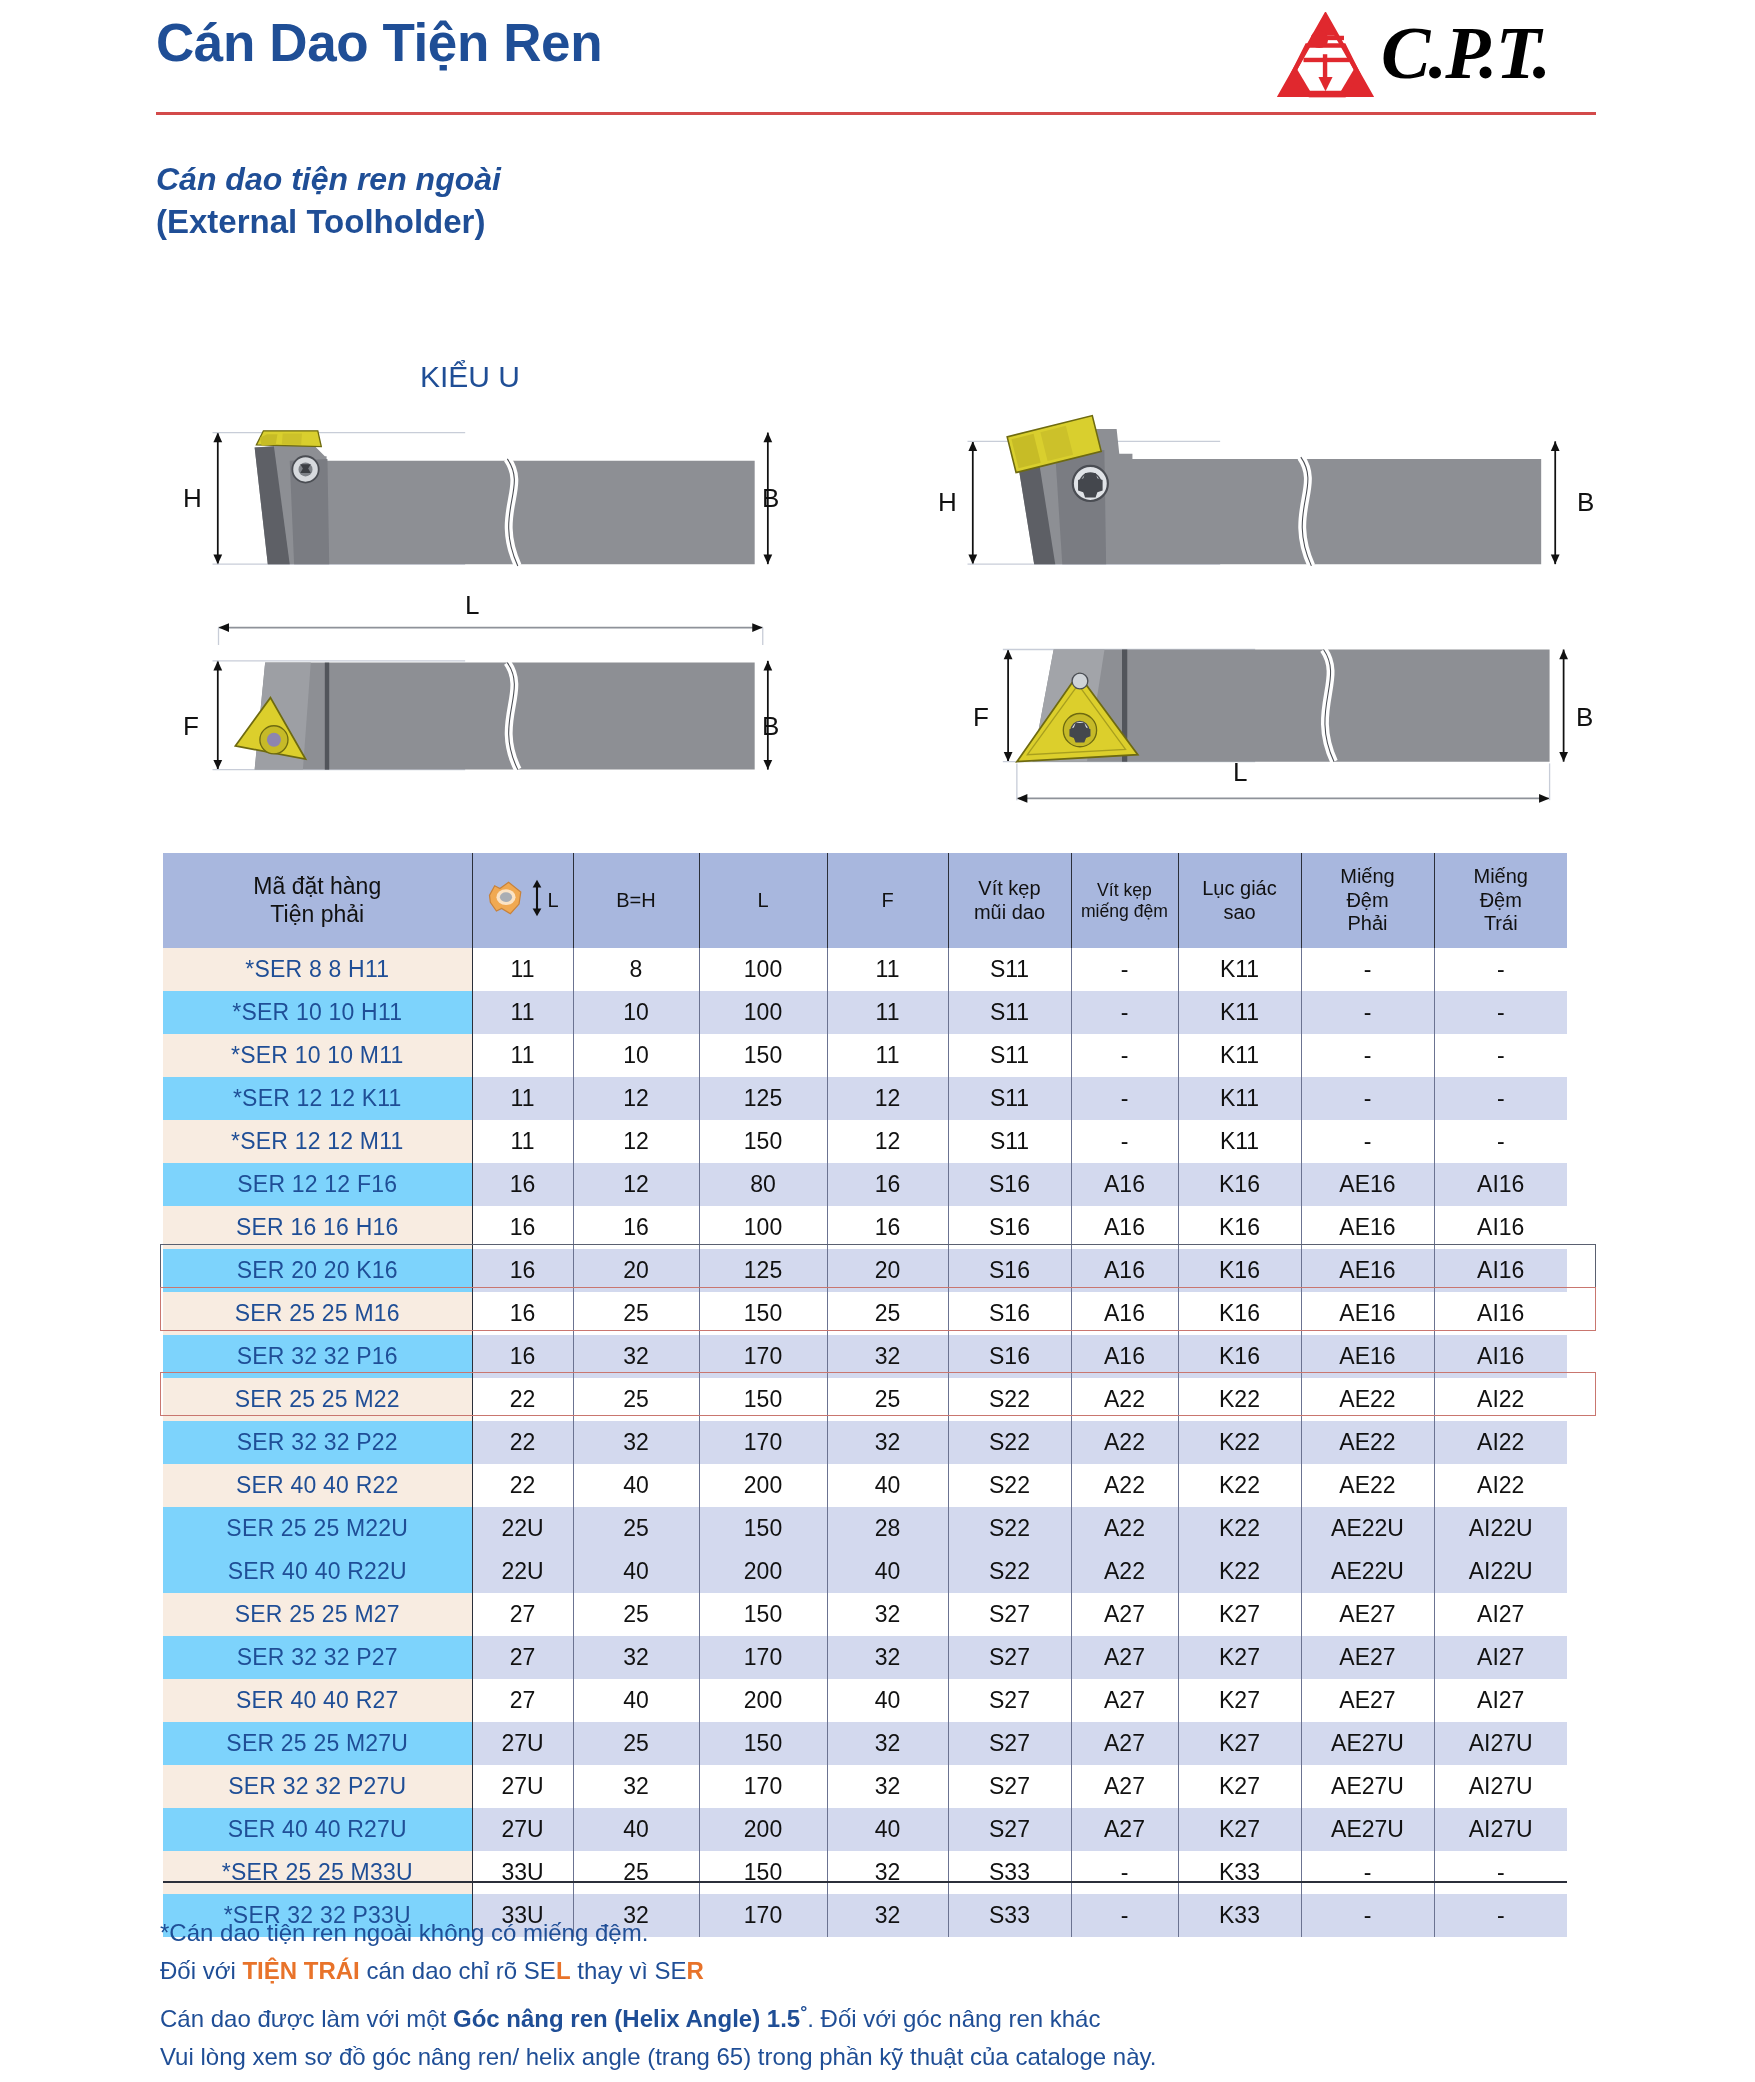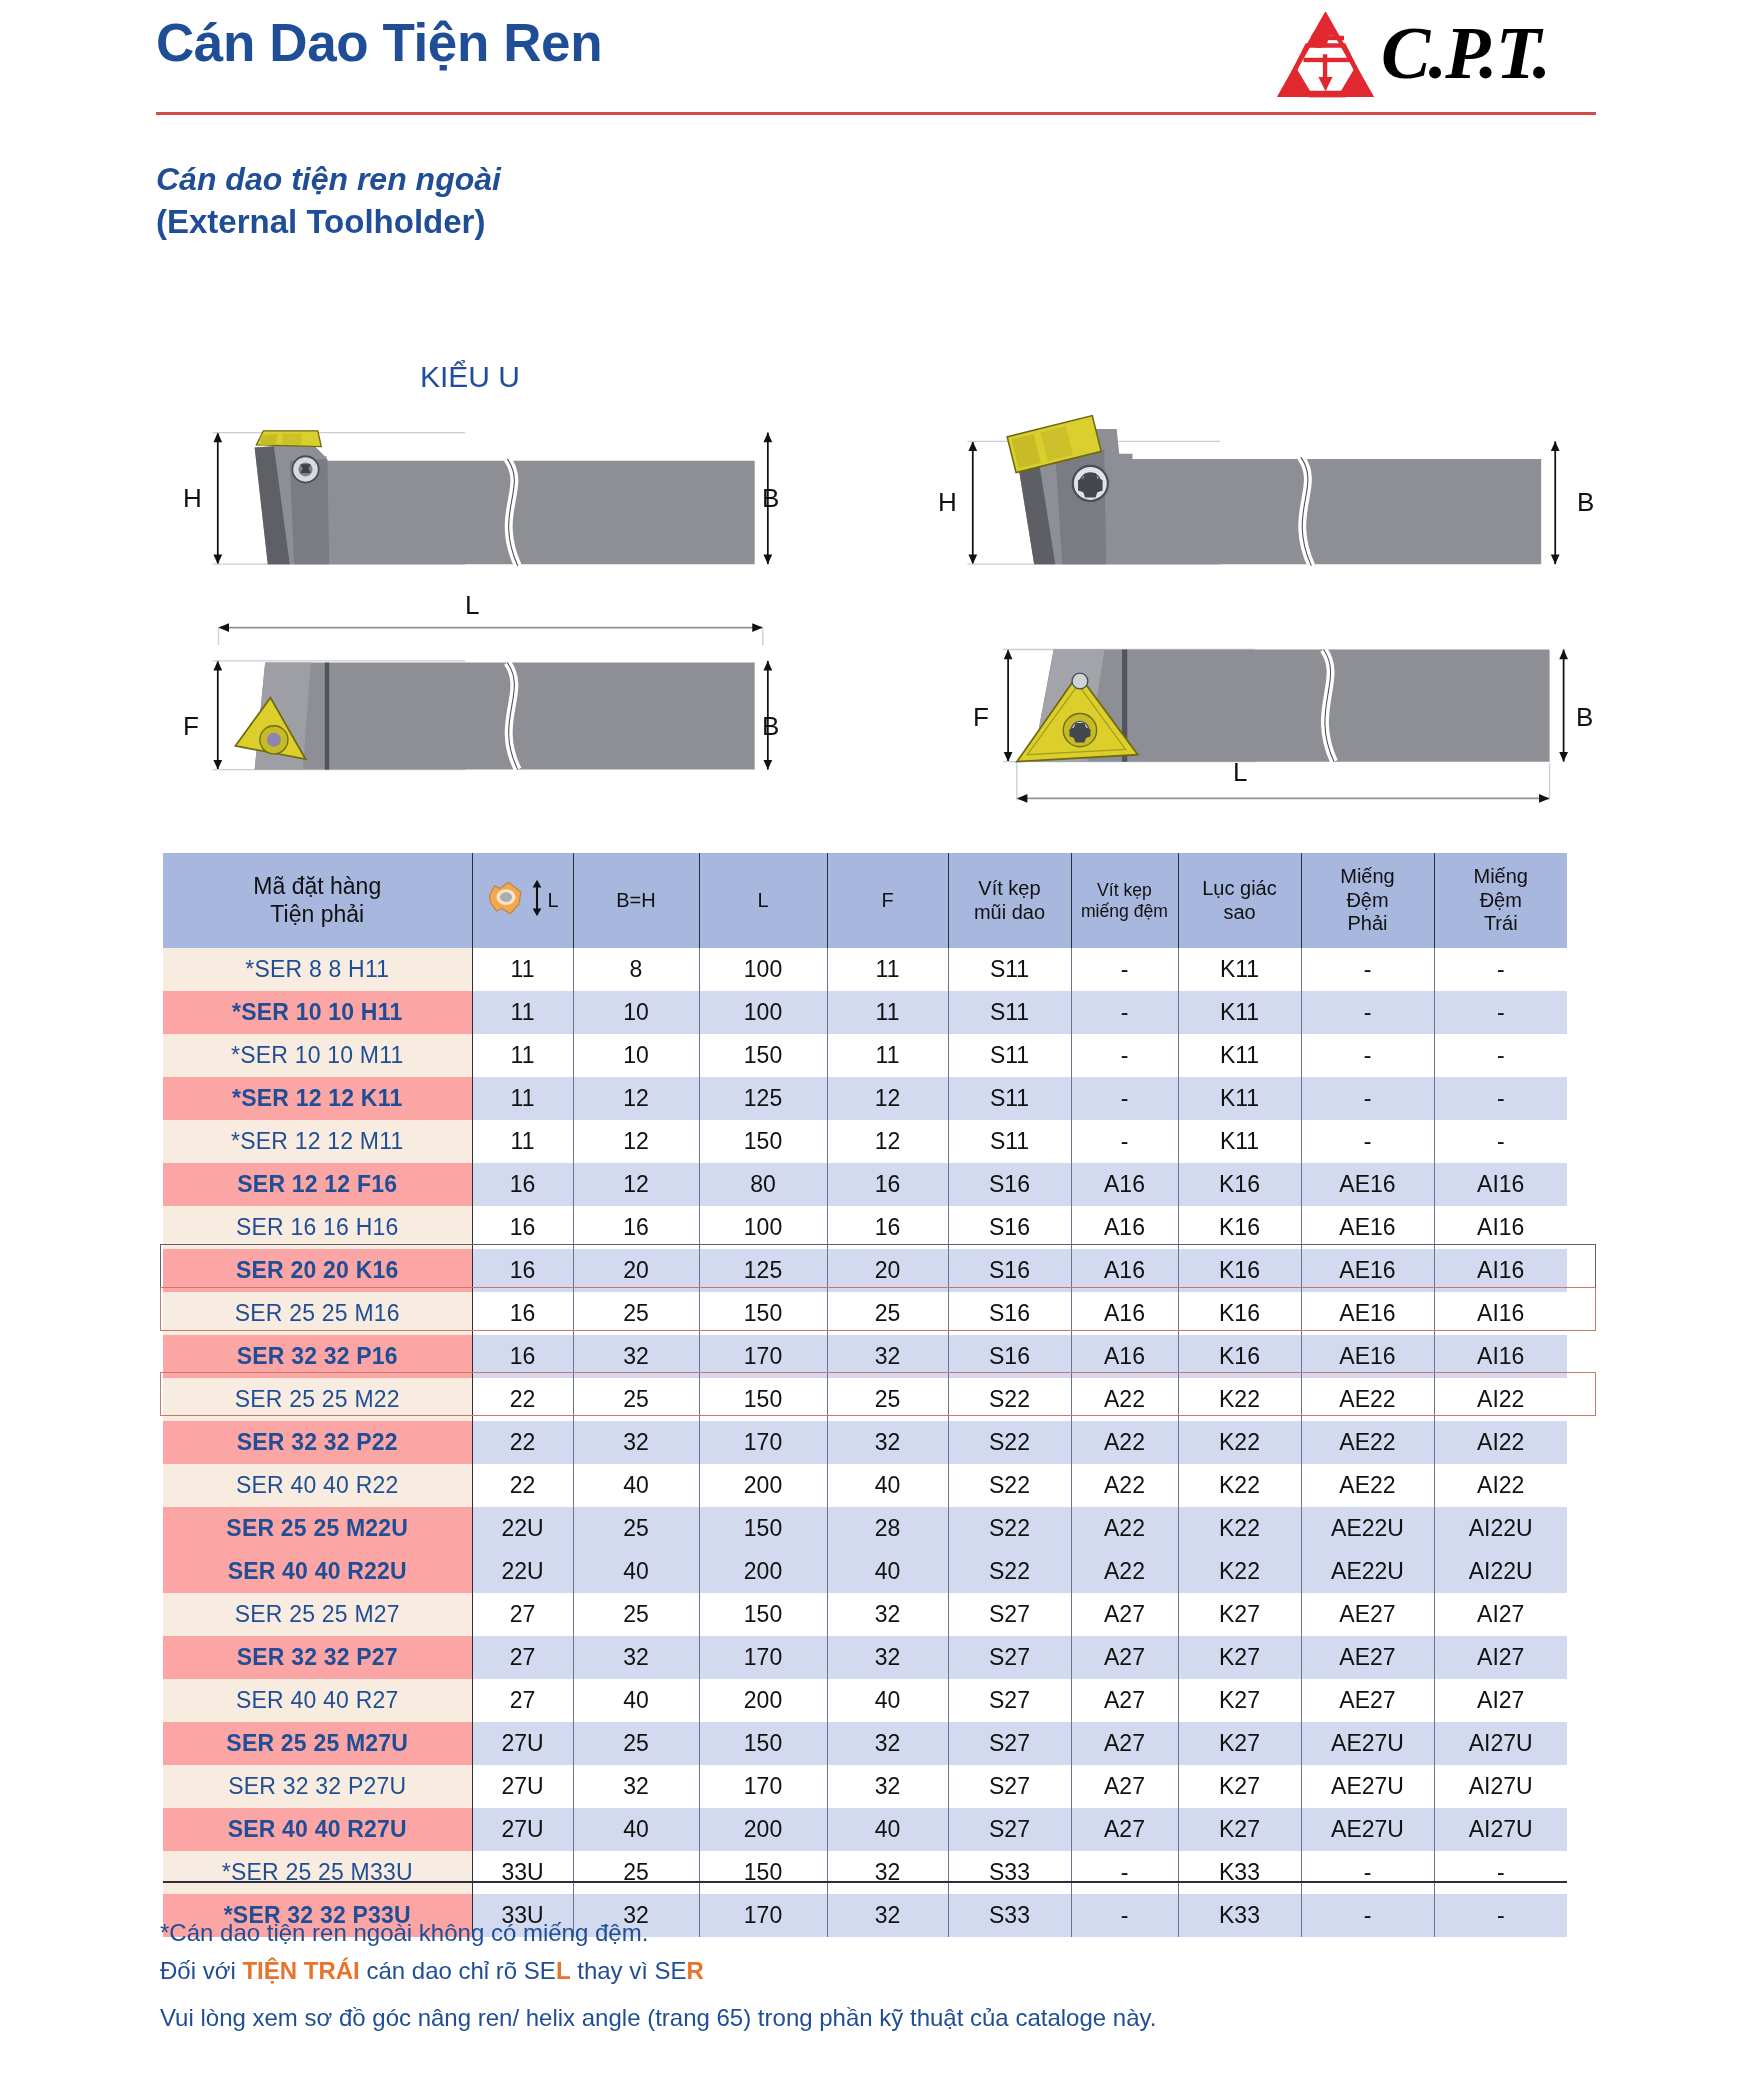--- a/index.html
+++ b/index.html
@@ -148,21 +148,21 @@
     color: #1f4e96;
     font-size: 23px;
     border-left: none;
     border-right: 1.8px solid #2b2f3a;
     letter-spacing: 0.2px;
   }
   
   tr.odd td { background: #ffffff; }
   tr.even td { background: #d3d9ee; }
   tr.odd td.code { background: #f8ece1; }
-  tr.even td.code { background: #fca5a5; font-weight: bold; }
+  tr.even td.code { background: #7dd3fc; }
 
   .tbl-bottom-rule {
     position: absolute;
     left: 163px; top: 1881px;
     width: 1404px; height: 1.8px;
     background: #2b2f3a;
   }
 
   
   .hl-box {
@@ -715,15 +715,16 @@
 <div id="highlight-layer">
     <div class="hl-box hl-dark" style="left: 160px; top: 1244px; width: 1436px; height: 44px;"></div>
     <div class="hl-box hl-red" style="left: 160px; top: 1287px; width: 1436px; height: 44px;"></div>
     <div class="hl-box hl-red" style="left: 160px; top: 1372px; width: 1436px; height: 44px;"></div>
   </div>
 
 <div class="footnotes">
   <div class="fn">*Cán dao tiện ren ngoài không có miếng đệm.</div>
   <div class="fn"><span>Đối với </span><span class="orange">TIỆN TRÁI</span><span> cán dao chỉ rõ SE</span><span class="orange">L</span><span> thay vì SE</span><span class="orange">R</span></div>
   <div class="fn-gap"></div>
+  <div class="fn"><span>Cán dao được làm với một </span><span class="bold">Góc nâng ren (Helix Angle) 1.5</span><span class="bold" style="font-size:17.6px;vertical-align:super;">°</span><span>. Đối với góc nâng ren khác</span></div>
   <div class="fn">Vui lòng xem sơ đồ góc nâng ren/ helix angle (trang 65) trong phần kỹ thuật của cataloge này.</div>
 </div>
 
 
 </body></html>

